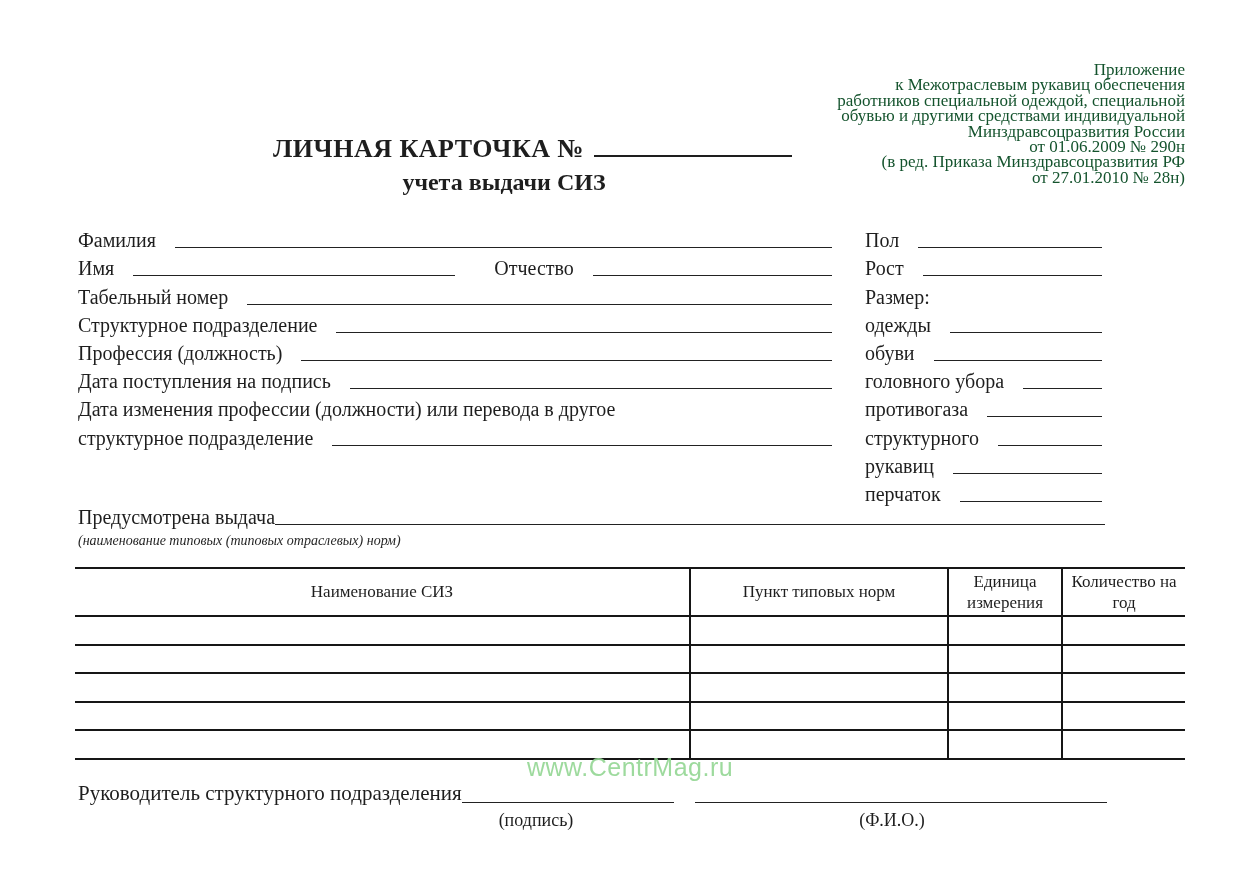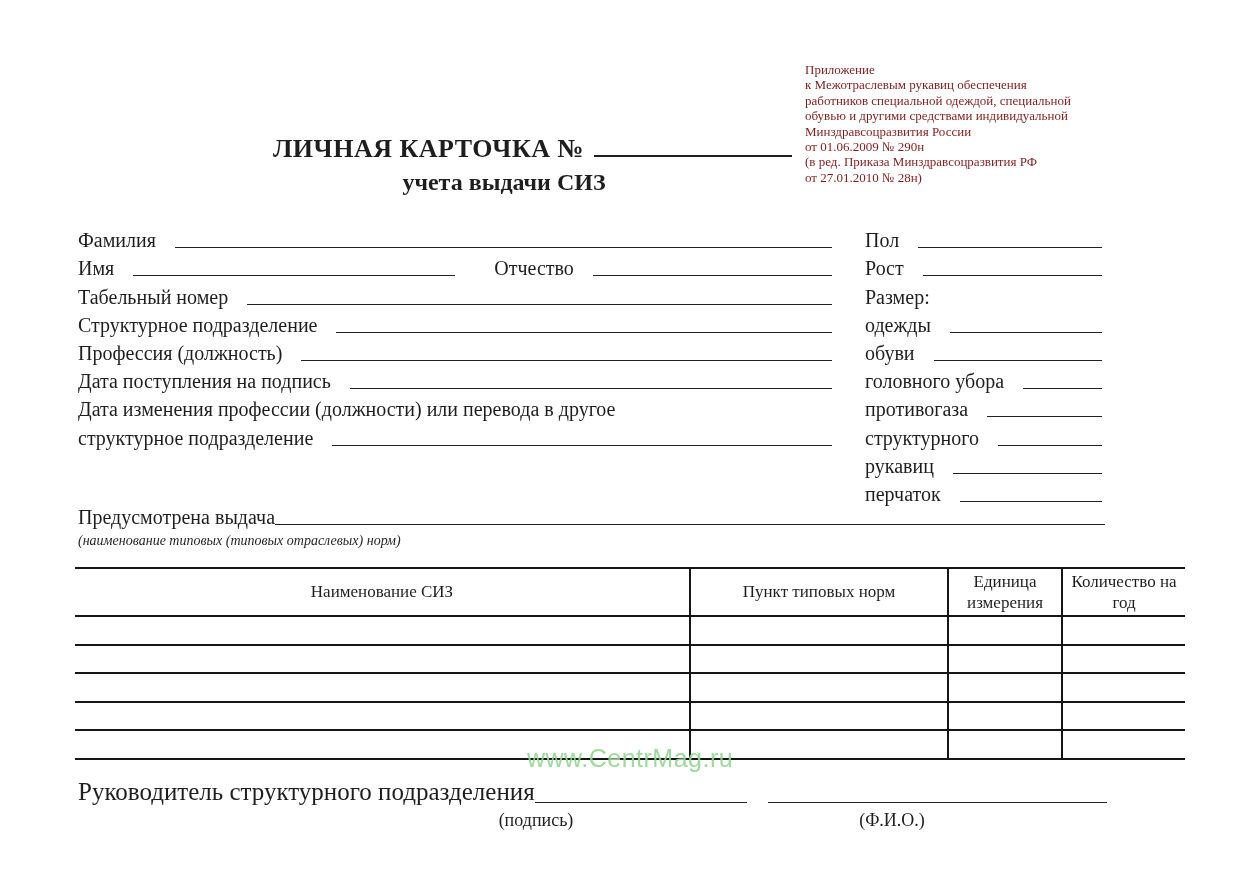--- a/index.html
+++ b/index.html
@@ -7,21 +7,21 @@
     position:relative;
     width:1260px;height:888px;
     background:#ffffff;
     font-family:"Liberation Serif","DejaVu Serif",serif;
     color:#1e1e1e;
     overflow:hidden;
   }
   
   .annotation{
     position:absolute;top:62px;left:805px;width:380px;
-    text-align:left;font-size:13px;line-height:15.4px;color:#7f1d1d;
+    text-align:right;font-size:17px;line-height:15.4px;color:#14532d;
   }
   
   .title{position:absolute;left:245px;top:134px;width:462px;text-align:center;font-weight:bold;margin-left:28px;}
   .title-line1{font-size:26px;white-space:nowrap;letter-spacing:0.5px;}
   .title-blank{display:inline-block;width:198px;border-bottom:2px solid #1e1e1e;margin-left:10px;}
   .title-line2{font-size:24px;margin-top:5px;}
   
   .left-col{position:absolute;left:78px;top:224px;width:754px;font-size:20px;}
   .right-col{position:absolute;left:865px;top:224px;width:237px;font-size:20px;}
   .form-row{display:flex;height:28.2px;align-items:flex-end;white-space:nowrap;gap:19px;}
@@ -56,21 +56,21 @@
   .siz-table td{height:26.5px;}
   .siz-table th:not(:last-child),.siz-table td:not(:last-child){border-right:2px solid #161616;}
   .siz-table th:first-child,.siz-table td:first-child{border-left:none;}
   
   .watermark{
     position:absolute;left:527px;top:744px;z-index:3;
     font-family:"Liberation Sans","DejaVu Sans",sans-serif;
     font-size:25px;letter-spacing:0.5px;opacity:0.9;
   }
   
-  .footer-row{position:absolute;left:78px;top:780px;width:1029px;display:flex;height:26px;align-items:flex-end;font-size:25px;}
+  .footer-row{position:absolute;left:78px;top:780px;width:1029px;display:flex;height:26px;align-items:flex-end;font-size:21px;}
   .fill-sign{flex:0 0 212px;border-bottom:1.8px solid #222;margin-bottom:3px;margin-right:21px;}
   .fill-fio{flex:1 1 auto;border-bottom:1.8px solid #222;margin-bottom:3px;}
   .cap{position:absolute;top:810px;text-align:center;font-size:18px;}
   .cap-sign{left:430px;width:212px;}
   .cap-fio{left:672px;width:440px;}
 </style>
 </head>
 <body>
 
 <div class="page">
@@ -217,21 +217,21 @@
         </tr>
         <tr>
           <td></td>
           <td></td>
           <td></td>
           <td></td>
         </tr>
       </tbody>
   </table>
 
-  <div class="watermark" style="color: rgb(147, 214, 147);">www.CentrMag.ru</div>
+  <div class="watermark" style="color: rgb(147, 214, 147); margin-top: 9px;">www.CentrMag.ru</div>
 
   <div class="footer-row">
     <span class="lbl">Руководитель структурного подразделения</span>
     <span class="fill-sign"></span>
     <span class="fill-fio"></span>
   </div>
   <span class="cap cap-sign">(подпись)</span>
   <span class="cap cap-fio">(Ф.И.О.)</span>
 
 </div>

